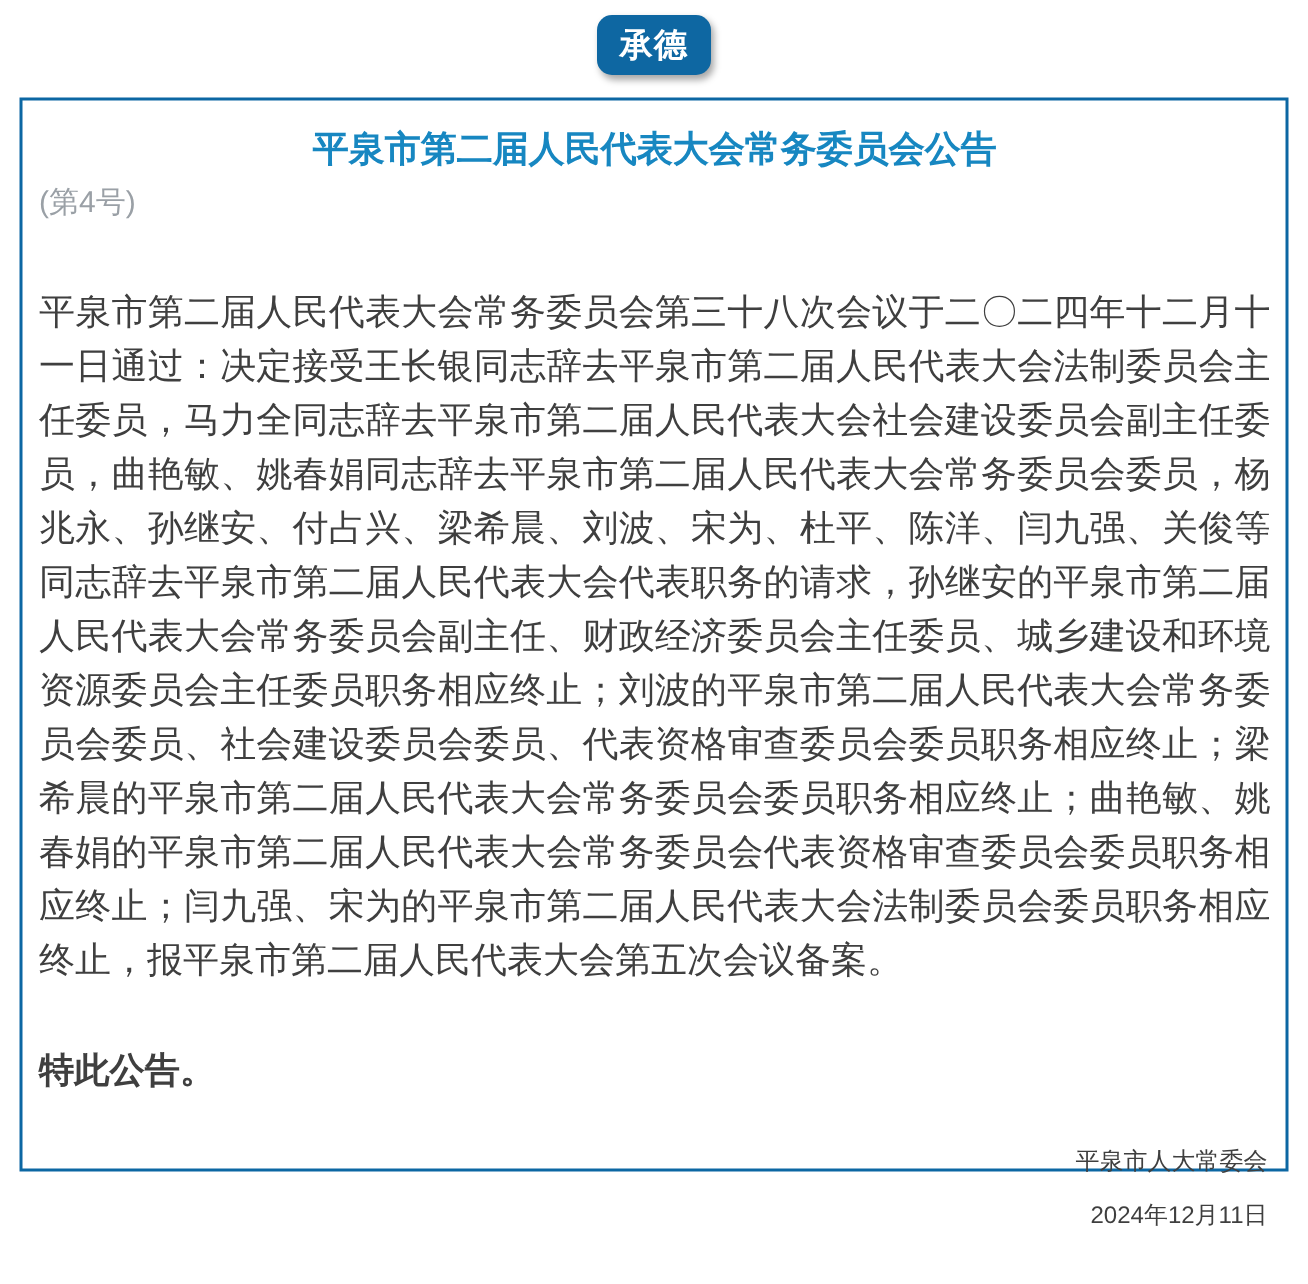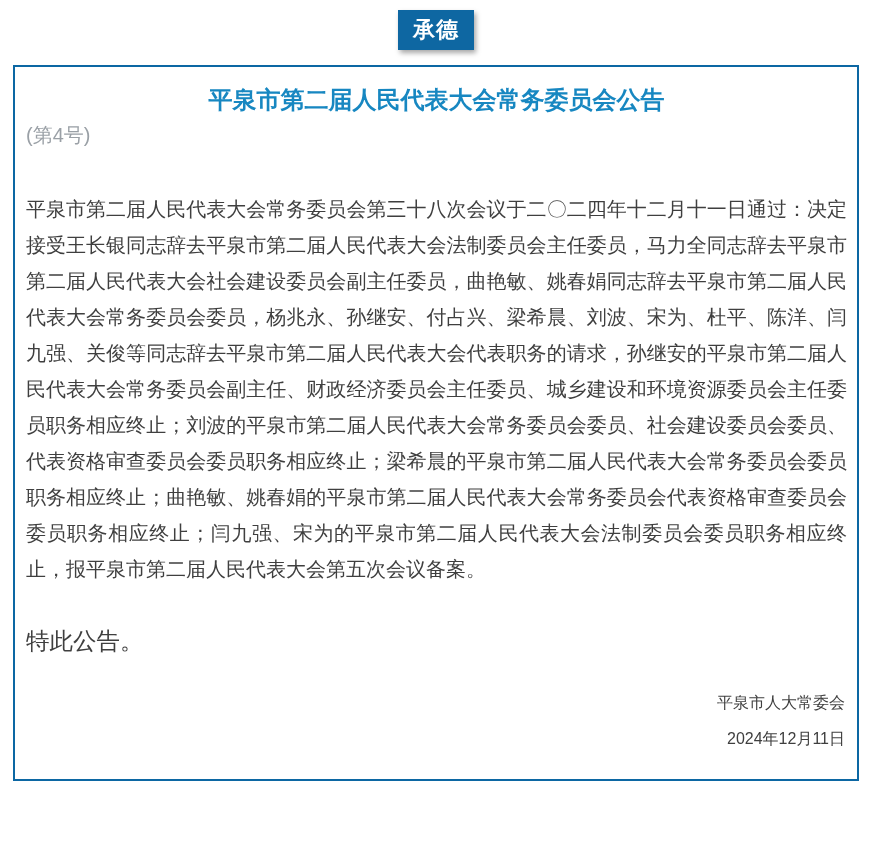--- a/index.html
+++ b/index.html
@@ -30,21 +30,21 @@
     justify-content: center;
   }
   .source-badge {
     display: inline-block;
     background: var(--badge-blue, #0e67a2);
     color: #ffffff;
     font-size: 22px;
     font-weight: bold;
     line-height: 22px;
     padding: 9px 15px;
-    border-radius: 0;
+    border-radius: 10px;
     box-shadow: 2px 3px 5px rgba(0,0,0,0.35);
     letter-spacing: 1px;
     cursor: pointer;
   }
   .doc-box {
     margin: 15px 13px 0 13px;
     height: 716px;
     border: 2px solid var(--frame-blue, #0c67a3);
     background: #ffffff;
     padding: 18px 10px 8px 11px;
@@ -60,30 +60,31 @@
   .doc-number {
     margin-top: 7px;
     text-align: left;
     color: var(--number-gray, #9aa0a6);
     font-size: 20px;
     line-height: 26px;
   }
   .doc-body {
     margin: 43px 0 0 0;
     color: var(--body-gray, #3f3f3f);
-    font-size: 20px;
+    font-size: 24px;
     line-height: 36px;
     text-align: justify;
     text-justify: inter-ideograph;
   }
   .doc-closing {
     margin: 36px 0 0 0;
     color: var(--body-gray, #3f3f3f);
     font-size: 23.5px;
     line-height: 36px;
+    font-weight: bold;
   }
   .doc-signature {
     margin-top: 26px;
     text-align: right;
     color: var(--body-gray, #3f3f3f);
     font-size: 16px;
     line-height: 36px;
     padding-right: 2px;
   }
 </style>

